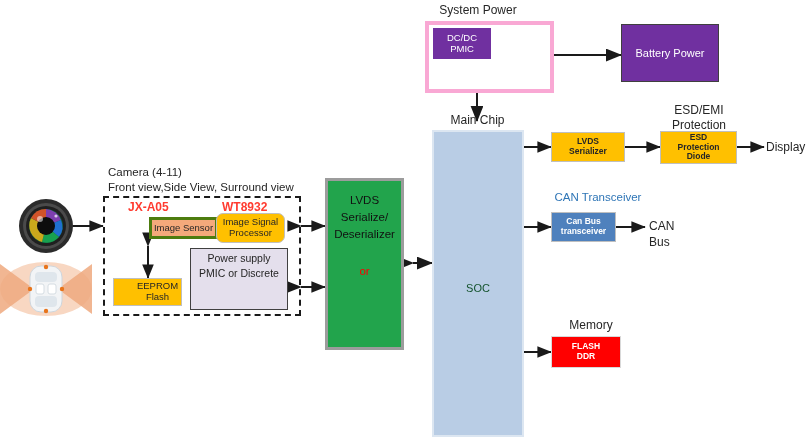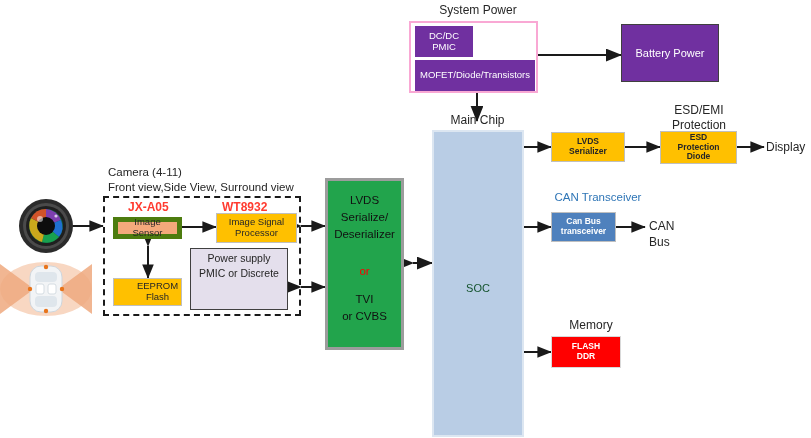--- a/index.html
+++ b/index.html
@@ -6,27 +6,27 @@
   body{width:811px;height:438px;position:relative;overflow:hidden;
        font-family:"Liberation Sans","DejaVu Sans",sans-serif;color:#1a1a1a;}
   .abs{position:absolute;box-sizing:border-box;}
   .lbl{position:absolute;font-size:11.5px;color:#262626;white-space:pre;line-height:14px;}
   .box{position:absolute;box-sizing:border-box;display:flex;align-items:center;
        justify-content:center;text-align:center;line-height:1.12;}
 
   
   .purple   {background:#7030A0;color:#ffffff;}
   .amber    {background:#FFC000;color:#262626;border:1px solid #bfbfbf;}
-  .orange   {background:#F4A97B;color:#262626;border:5px solid #4d7c0f;}
+  .orange   {background:#F4A97B;color:#262626;border:3px solid #4d7c0f;margin-left:36px;}
   .blue     {background:#4F81BD;color:#ffffff;border:1px solid #bfbfbf;}
   .red      {background:#FF0000;color:#ffffff;border:1px solid #d9d9d9;}
   .green    {background:#22A44C;color:#111111;border:3px solid #9c9c9c;}
   .lightblue{background:#B9CDE5;color:#14532d;border:1px solid #dce6f1;}
   .lav      {background:#E4DFEC;color:#262626;border:1.5px solid #404040;}
-  .shellbox {background:#FFFFFF;border:2px solid #f9a8d4;}
+  .shellbox {background:#FFFFFF;border:4px solid #f9a8d4;margin-left:16px;}
   .dashed   {border:2px dashed #1a1a1a;background:transparent;}
 
   .ttl{position:absolute;font-size:12px;color:#262626;text-align:center;white-space:nowrap;}
   .ttl-blue{color:#2E75B6;}
 
   svg.lines{position:absolute;left:0;top:0;width:811px;height:438px;pointer-events:none;}
   .tiny{font-size:8.5px;}
   .sm{font-size:9.5px;}
   .md{font-size:11px;}
   .red-t{color:#FF0000;}
@@ -71,21 +71,20 @@
   <line x1="182" y1="227" x2="216" y2="227" stroke="#1a1a1a" stroke-width="2" marker-start="url(#ahs)" marker-end="url(#ahs)"></line>
 
   <line x1="148" y1="246" x2="148" y2="278" stroke="#1a1a1a" stroke-width="2" marker-start="url(#ahs)" marker-end="url(#ahs)"></line>
 </svg>
 
 <div class="ttl" style="left:408px;top:3px;width:140px;">System Power</div>
 
 <div class="abs shellbox" style="left:409px;top:21px;width:129px;height:72px;">
   <div class="box purple sm" style="left:4px;top:3px;width:58px;height:31px;white-space:pre-line;">DC/DC
 PMIC</div>
-  <div class="box purple sm" style="left:4px;top:37px;width:120px;height:31px;padding:0 3px;">MOFET/Diode/Transistors</div>
 </div>
 
 <div class="box purple md" style="left:621px;top:24px;width:98px;height:58px;border:1px solid #3f3f3f;">Battery Power</div>
 
 <div class="ttl" style="left:425px;top:113px;width:105px;">Main Chip</div>
 <div class="abs lightblue" style="left:432px;top:130px;width:92px;height:307px;
             display:flex;align-items:flex-start;justify-content:center;
             border:2px solid #dce6f1;">
   <span class="md" style="margin-top:150px;">SOC</span>
 </div>
@@ -117,38 +116,33 @@
 DDR</div>
 
 <div class="abs green" style="left:325px;top:178px;width:79px;height:172px;">
   <div style="position:absolute;left:0;right:0;top:11px;text-align:center;
               font-size:11.5px;line-height:17px;">
     <div>LVDS</div>
     <div>Serialize/</div>
     <div>Deserializer</div>
   </div>
   <div class="red-t" style="position:absolute;left:0;right:0;top:84px;text-align:center;font-size:11.5px;">or</div>
-  <div style="position:absolute;left:0;right:0;top:110px;text-align:center;
-              font-size:11.5px;line-height:17px;">
-    <div>TVI</div>
-    <div>or CVBS</div>
-  </div>
 </div>
 
 <div class="lbl" style="left:108px;top:165px;font-size:11.5px;">Camera (4-11)</div>
 <div class="lbl" style="left:108px;top:180px;font-size:11.5px;">Front view,Side View, Surround view</div>
 
 <div class="abs dashed" style="left:103px;top:196px;width:198px;height:120px;"></div>
 
 <div class="redlabel" style="left:128px;top:200px;">JX-A05</div>
 <div class="redlabel" style="left:222px;top:200px;">WT8932</div>
 
 <div class="box orange sm" style="left:113px;top:217px;width:69px;height:22px;">Image Sensor</div>
 
-<div class="box amber sm" style="left:216px;top:213px;width:81px;height:30px;white-space:pre-line;">Image Signal
+<div class="box amber sm" style="left:216px;top:213px;width:69px;height:30px;white-space:pre-line;border-radius:7px;">Image Signal
 Processor</div>
 
 <div class="box amber sm" style="left:113px;top:278px;width:69px;height:28px;white-space:pre-line;padding-left:20px;">EEPROM
 Flash</div>
 
 <div class="abs lav" style="left:190px;top:248px;width:98px;height:62px;">
   <div style="position:absolute;left:0;right:0;top:3px;text-align:center;font-size:10.5px;">Power supply</div>
   <div style="position:absolute;left:0;right:0;top:18px;text-align:center;font-size:10.5px;">PMIC or Discrete</div>
 </div>
 

